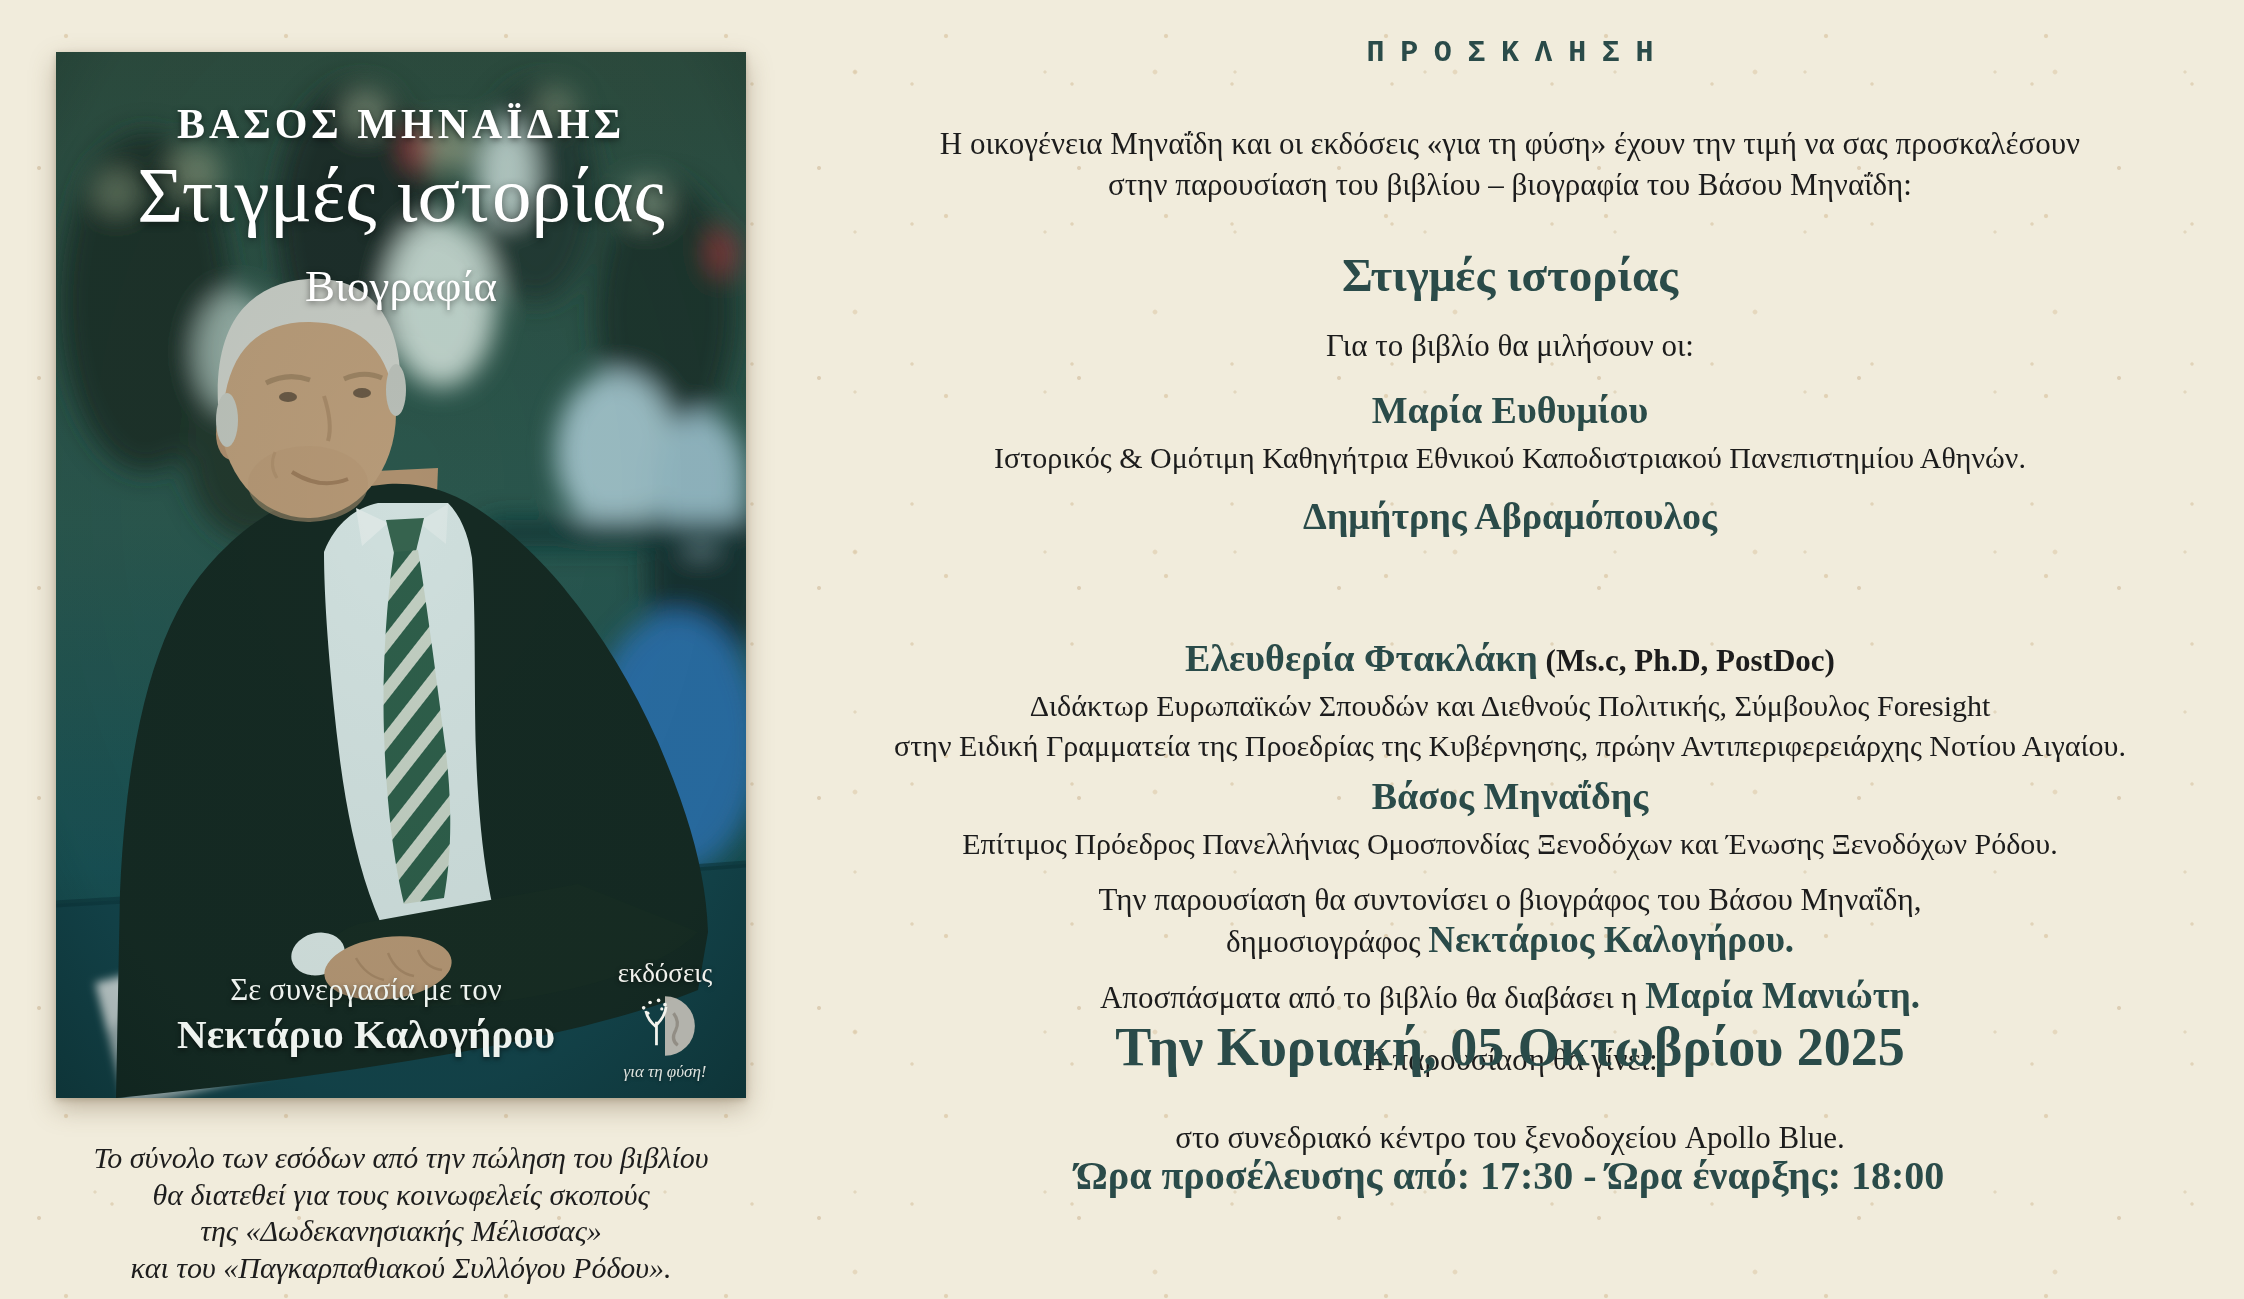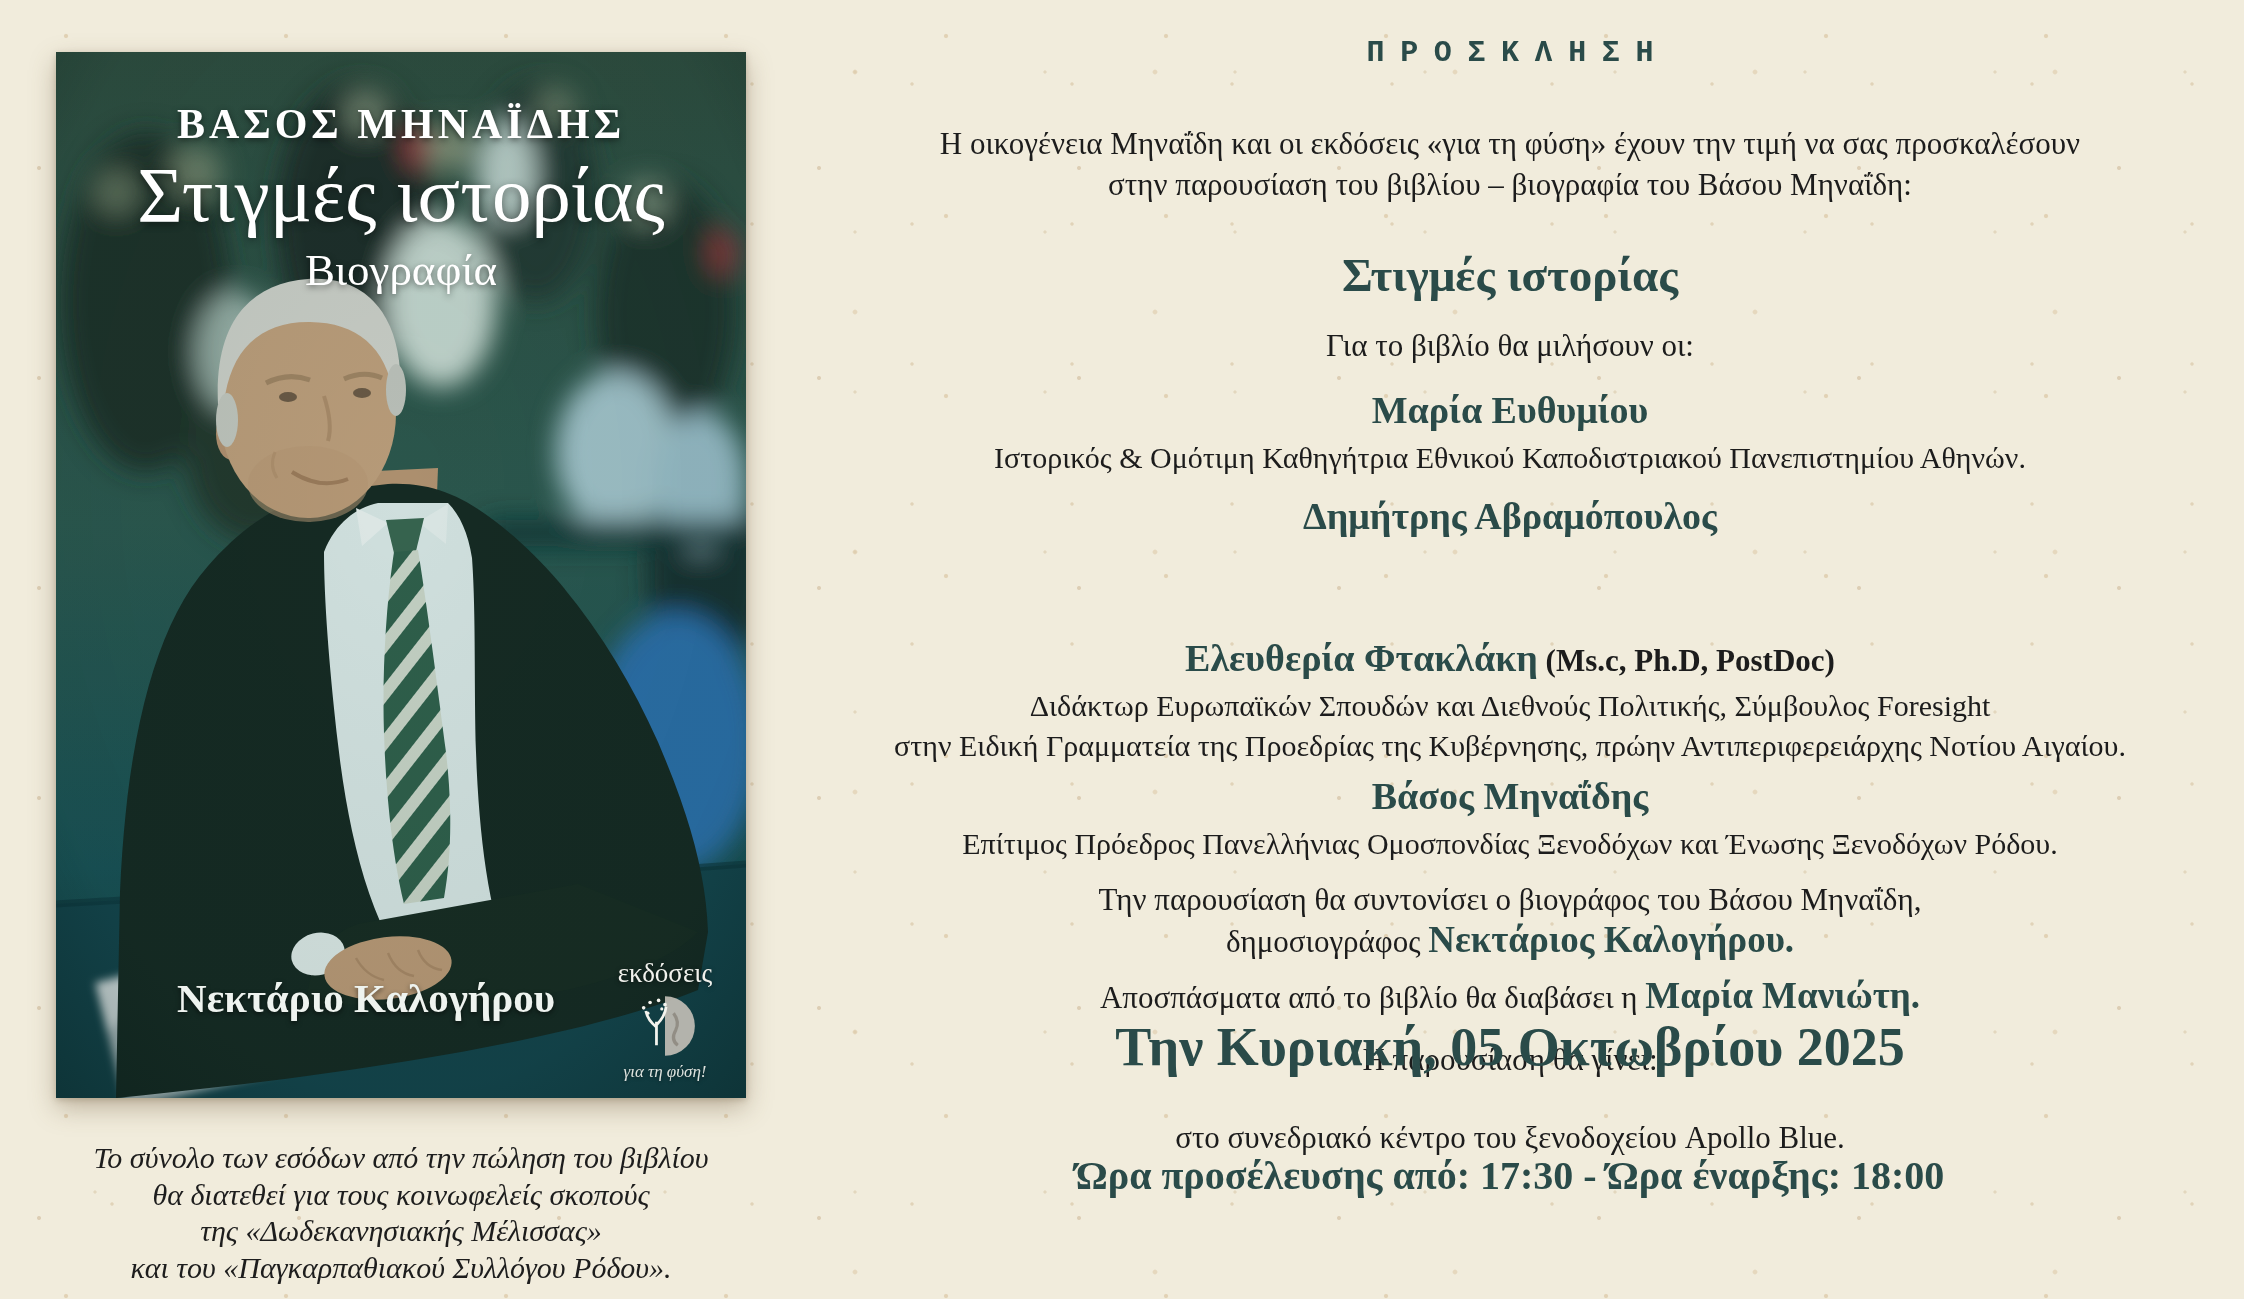--- a/index.html
+++ b/index.html
@@ -22,21 +22,21 @@
   
   .cover{
     position:absolute;left:56px;top:52px;width:690px;height:1046px;
     box-shadow:0 10px 24px rgba(110,90,60,.38), 0 2px 6px rgba(110,90,60,.28);
     overflow:hidden;
   }
   .cover svg.art{position:absolute;left:0;top:0;width:100%;height:100%;display:block;}
   .cover .ctext{position:absolute;left:0;width:100%;text-align:center;color:#fff;}
   .cover-author{top:48px;font-size:42px;font-weight:bold;letter-spacing:4px;text-shadow:0 2px 6px rgba(0,0,0,.5);}
   .cover-title{top:98px;font-size:79px;color:var(--cover-gold,#ecdf9d);text-shadow:0 2px 8px rgba(0,0,0,.45);}
-  .cover-subtitle{top:192px;font-size:45px;text-shadow:0 2px 6px rgba(0,0,0,.5);font-family:Liberation Serif, serif;}
+  .cover-subtitle{top:208px;font-size:45px;text-shadow:0 2px 6px rgba(0,0,0,.5);font-family:Liberation Serif, serif;}
   .collab{position:absolute;left:0;top:920px;width:620px;text-align:center;color:#eef3ef;text-shadow:0 2px 5px rgba(0,0,0,.55);}
   .collab-prefix{font-size:31px;}
   .collab-name{font-size:41px;font-weight:bold;margin-top:2px;}
   .publisher{position:absolute;left:534px;top:906px;width:150px;text-align:center;color:#f0f1ec;text-shadow:0 1px 4px rgba(0,0,0,.5);}
   .publisher-label{font-size:27px;}
   .publisher-logo{width:64px;height:64px;margin:5px auto 0 auto;}
   .publisher-script{font-size:17px;font-style:italic;opacity:.92;}
 
   
   .charity{
@@ -170,20 +170,21 @@
 
       <rect x="0" y="0" width="690" height="1046" fill="#2a5a4e" opacity="0.10"></rect>
       <rect x="0" y="0" width="690" height="1046" fill="url(#vig)"></rect>
     </svg>
 
     <div class="ctext cover-author">ΒΑΣΟΣ ΜΗΝΑΪΔΗΣ</div>
     <div class="ctext cover-title">Στιγμές ιστορίας</div>
     <div class="ctext cover-subtitle">Βιογραφία</div>
 
     <div class="collab">
+      <div class="collab-prefix">Σε συνεργασία με τον</div>
       <div class="collab-name">Νεκτάριο Καλογήρου</div>
     </div>
 
     <div class="publisher">
       <div class="publisher-label">εκδόσεις</div>
       <svg class="publisher-logo" viewBox="0 0 60 60" aria-hidden="true">
         <path d="M30,2 A28,28 0 0 1 30,58 Z" fill="#c9c4bb" opacity="0.88"></path>
         <path d="M38,18 q6,8 2,16 q-5,9 2,14" stroke="#8a857c" stroke-width="3" fill="none" opacity="0.8"></path>
         <path d="M22,48 L22,26 M22,31 q-8,-6 -10,-15 M22,29 q8,-8 9,-17" stroke="#f4f4ee" stroke-width="2.6" fill="none"></path>
         <circle cx="10" cy="13" r="1.7" fill="#f4f4ee"></circle>

